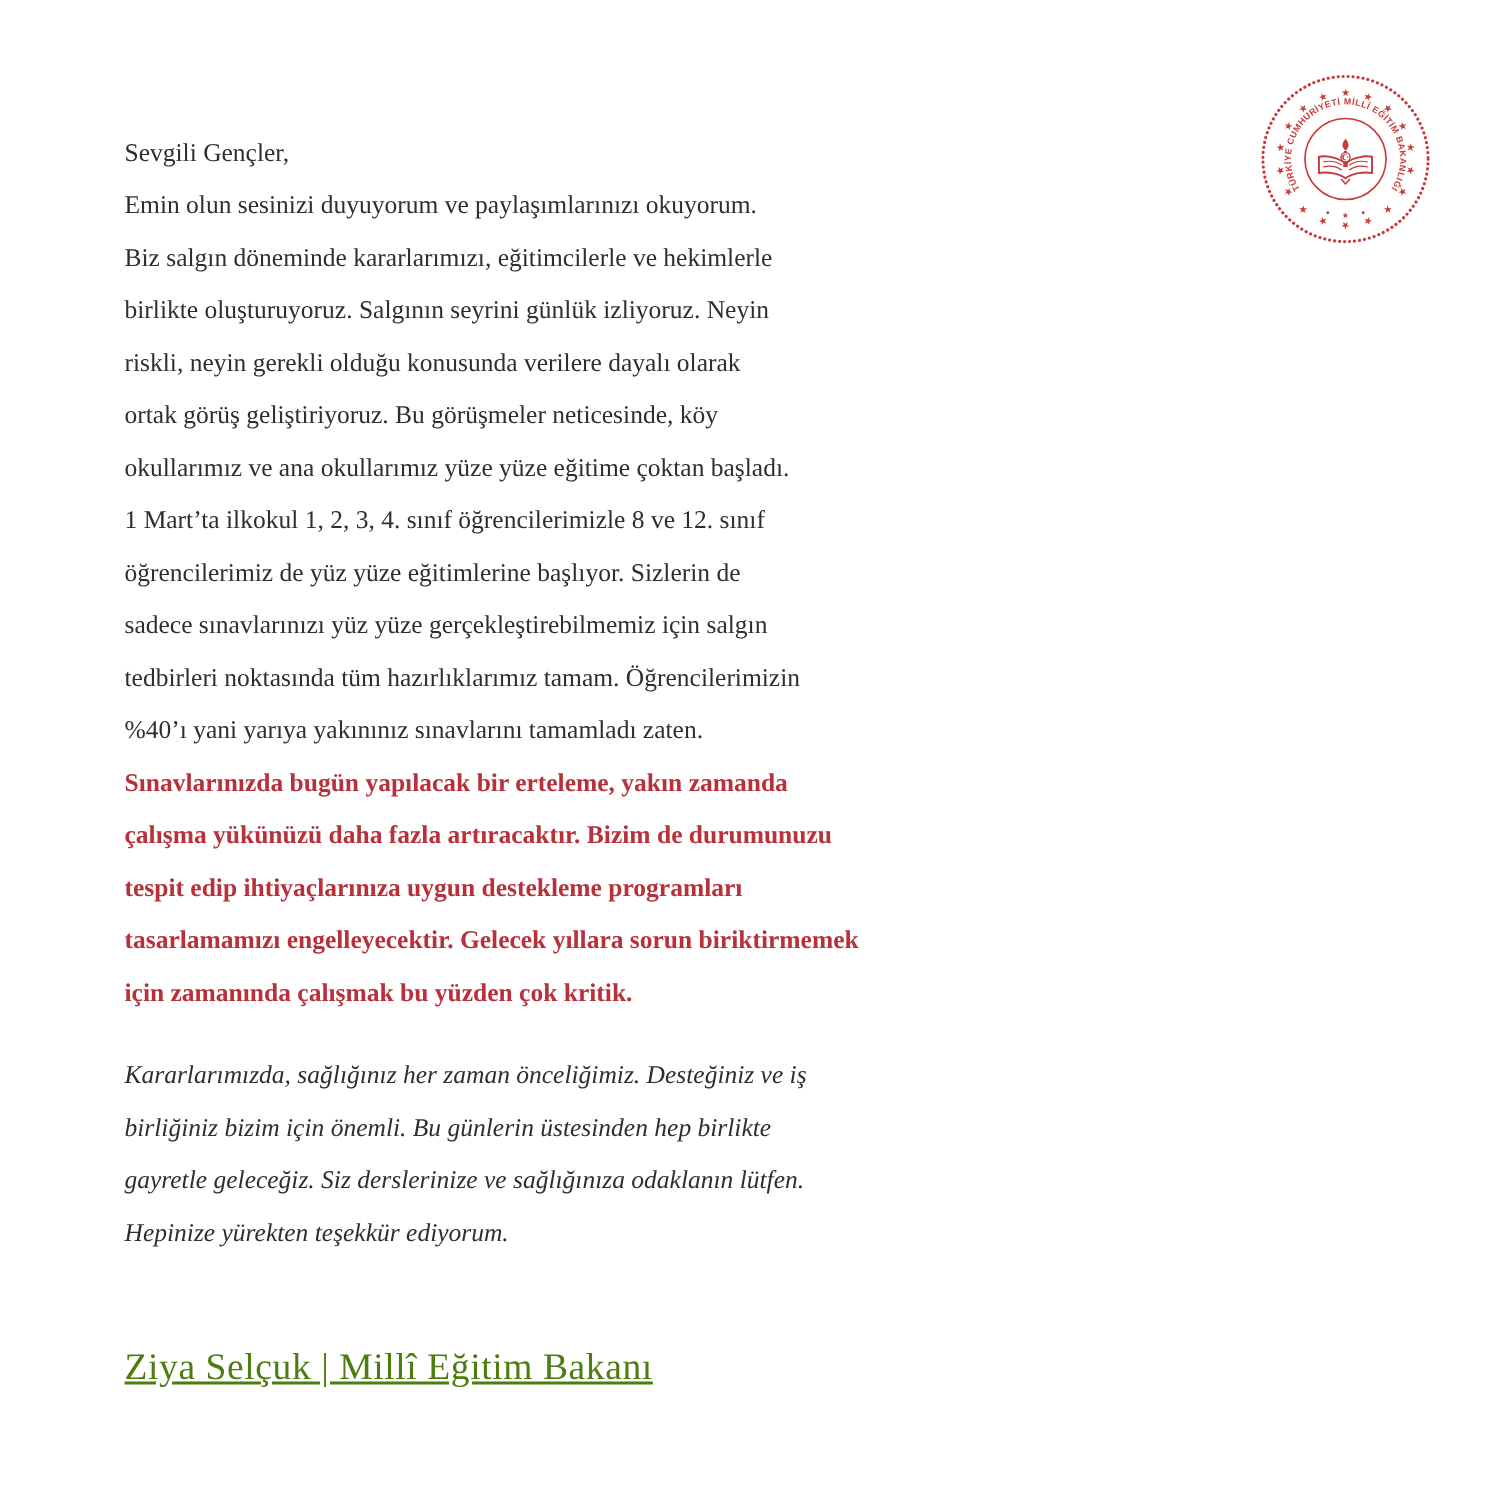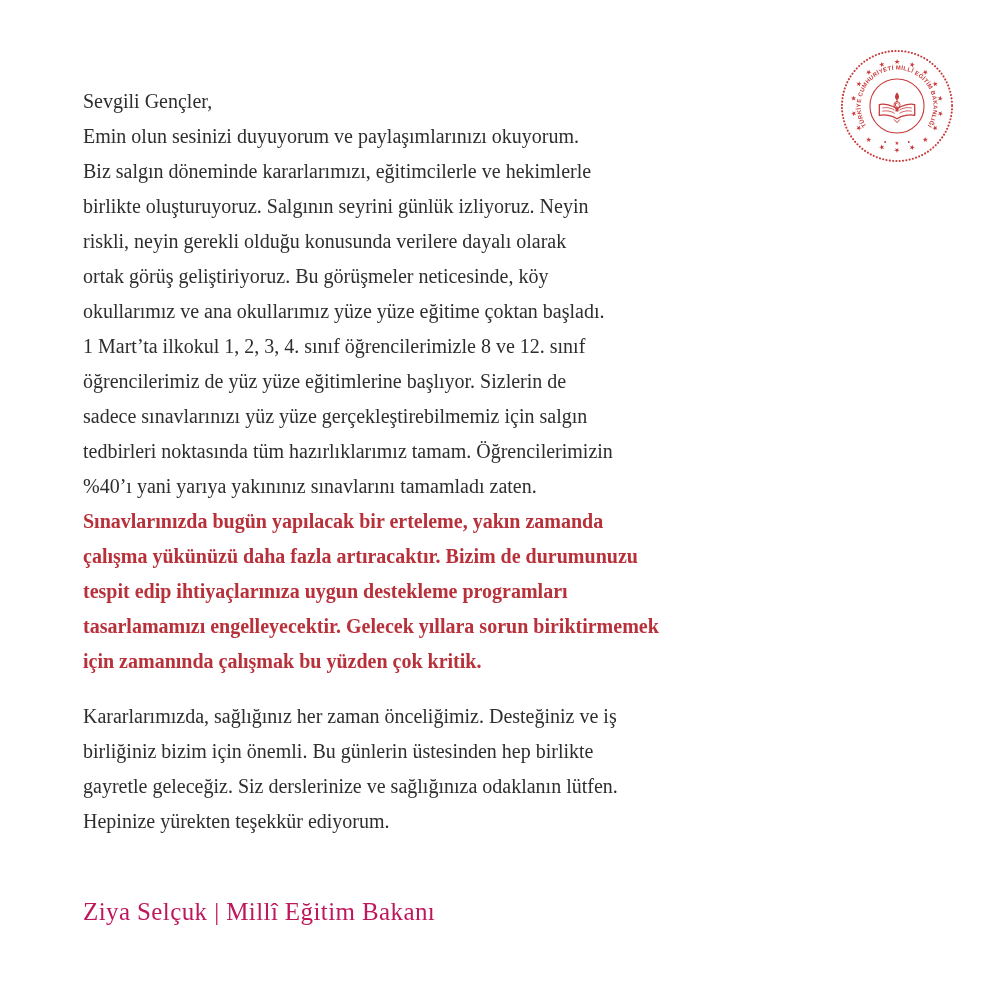--- a/index.html
+++ b/index.html
@@ -16,39 +16,41 @@
     font-family: "Liberation Serif", "DejaVu Serif", serif;
   }
   .letter {
     position: absolute;
     left: 83px;
     top: 84px;
     width: 770px;
   }
   .para {
     margin: 0;
-    font-size: 20px;
+    font-size: 17px;
     line-height: 35px;
     color: #2e2e2e;
     white-space: pre-line;
   }
   .para.red {
     color: #b8303a;
     font-weight: bold;
   }
   .para.closing {
     margin-top: 20px;
+    font-style: italic;
   }
   .signature {
     margin: 55px 0 0 0;
     font-size: 25px;
     line-height: 35px;
-    color: #be185d;
+    color: #4d7c0f;
     letter-spacing: 0.4px;
     white-space: pre-line;
+    text-decoration: underline;
   }
   .logo {
     position: absolute;
     left: 838px;
     top: 47px;
     width: 118px;
     height: 118px;
     color: #c83a3a;
   }
   .logo svg { width: 100%; height: 100%; display: block; }

